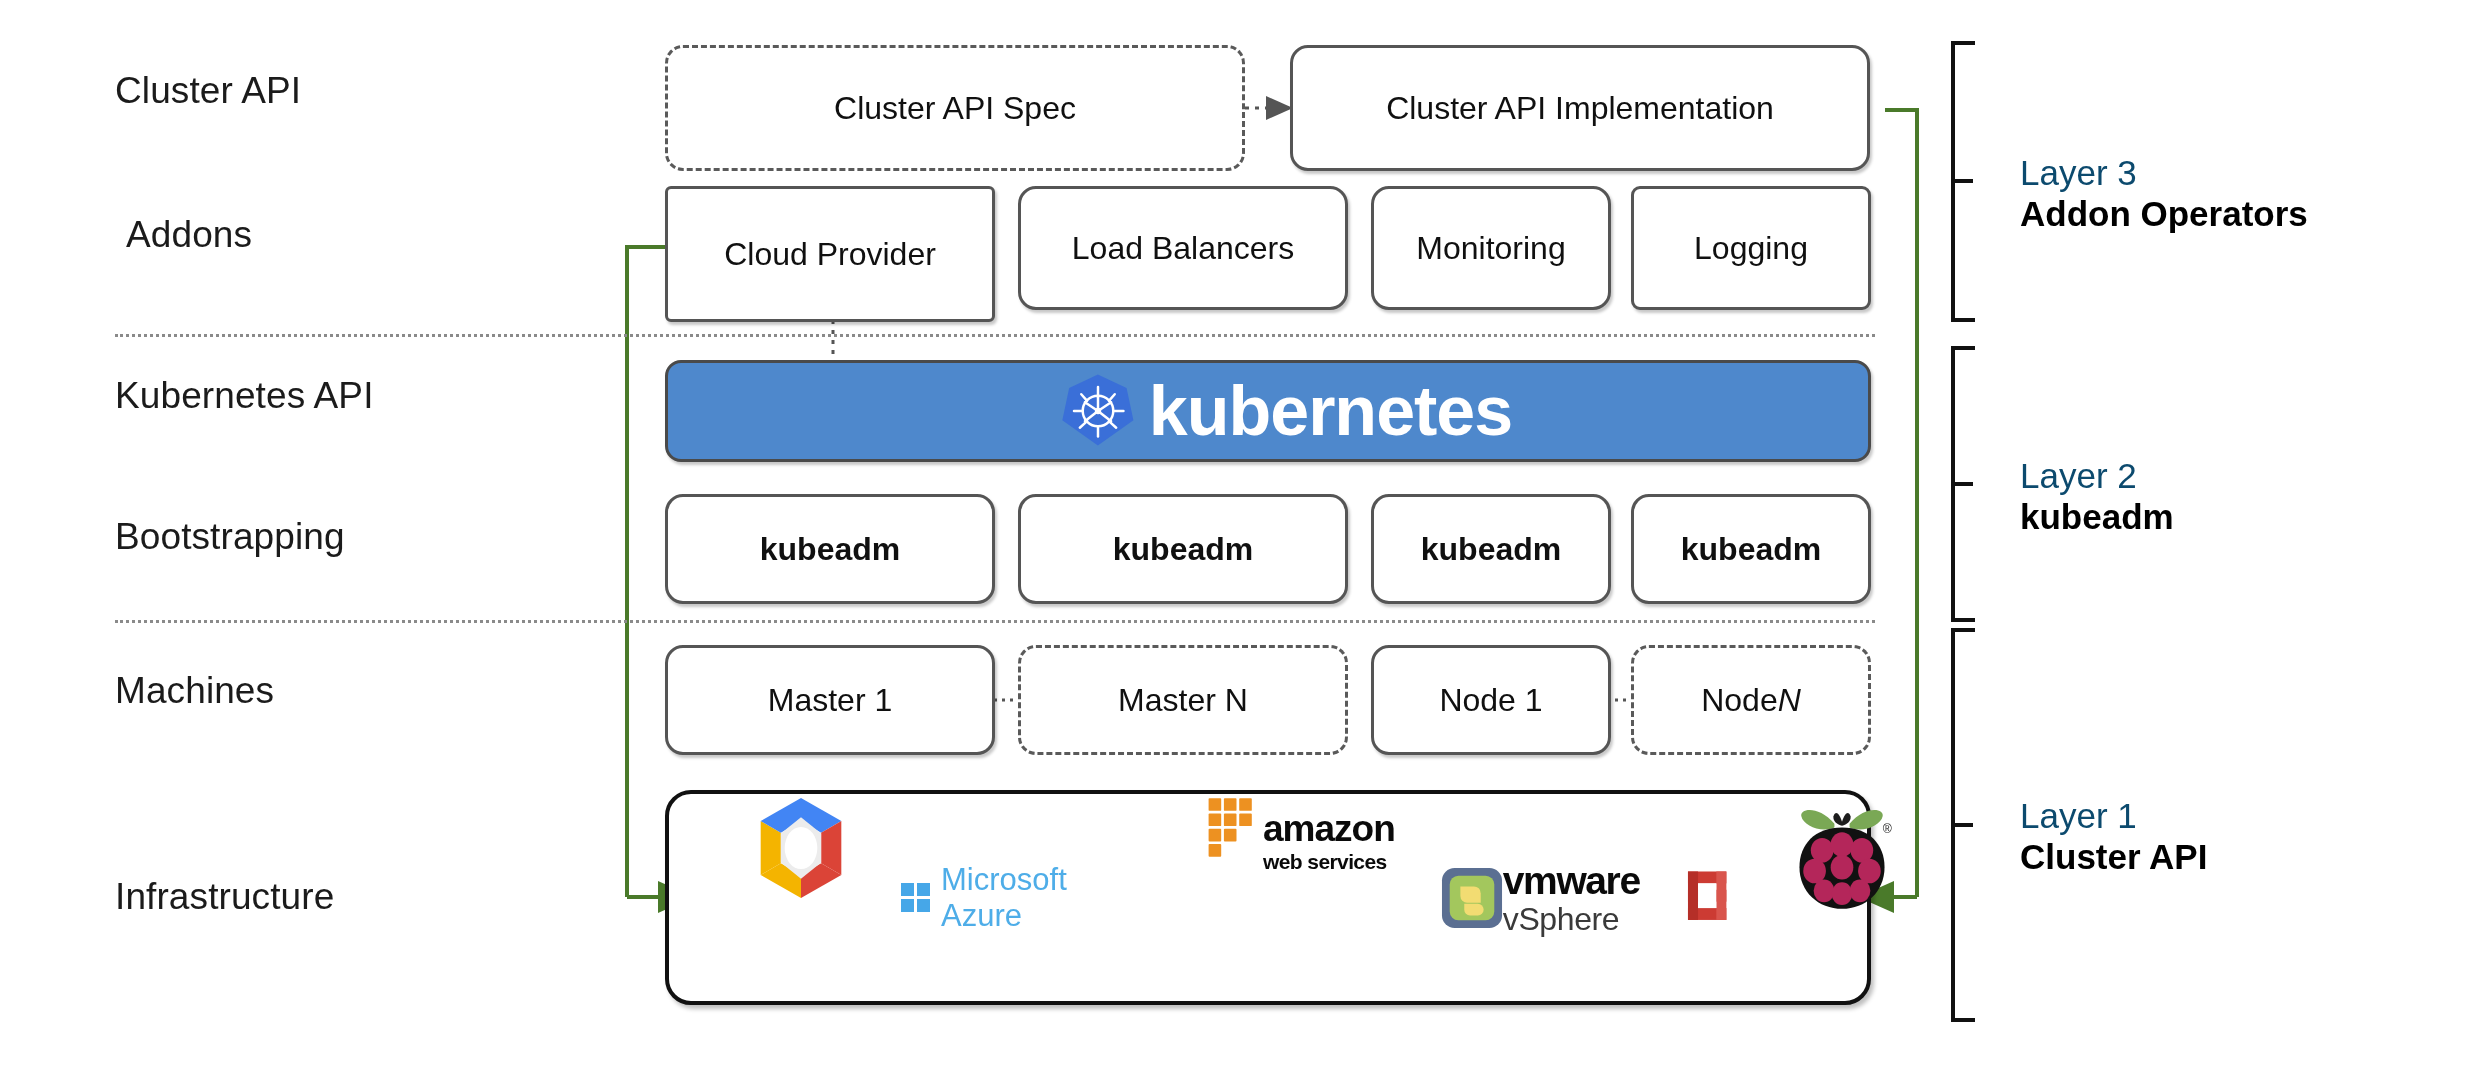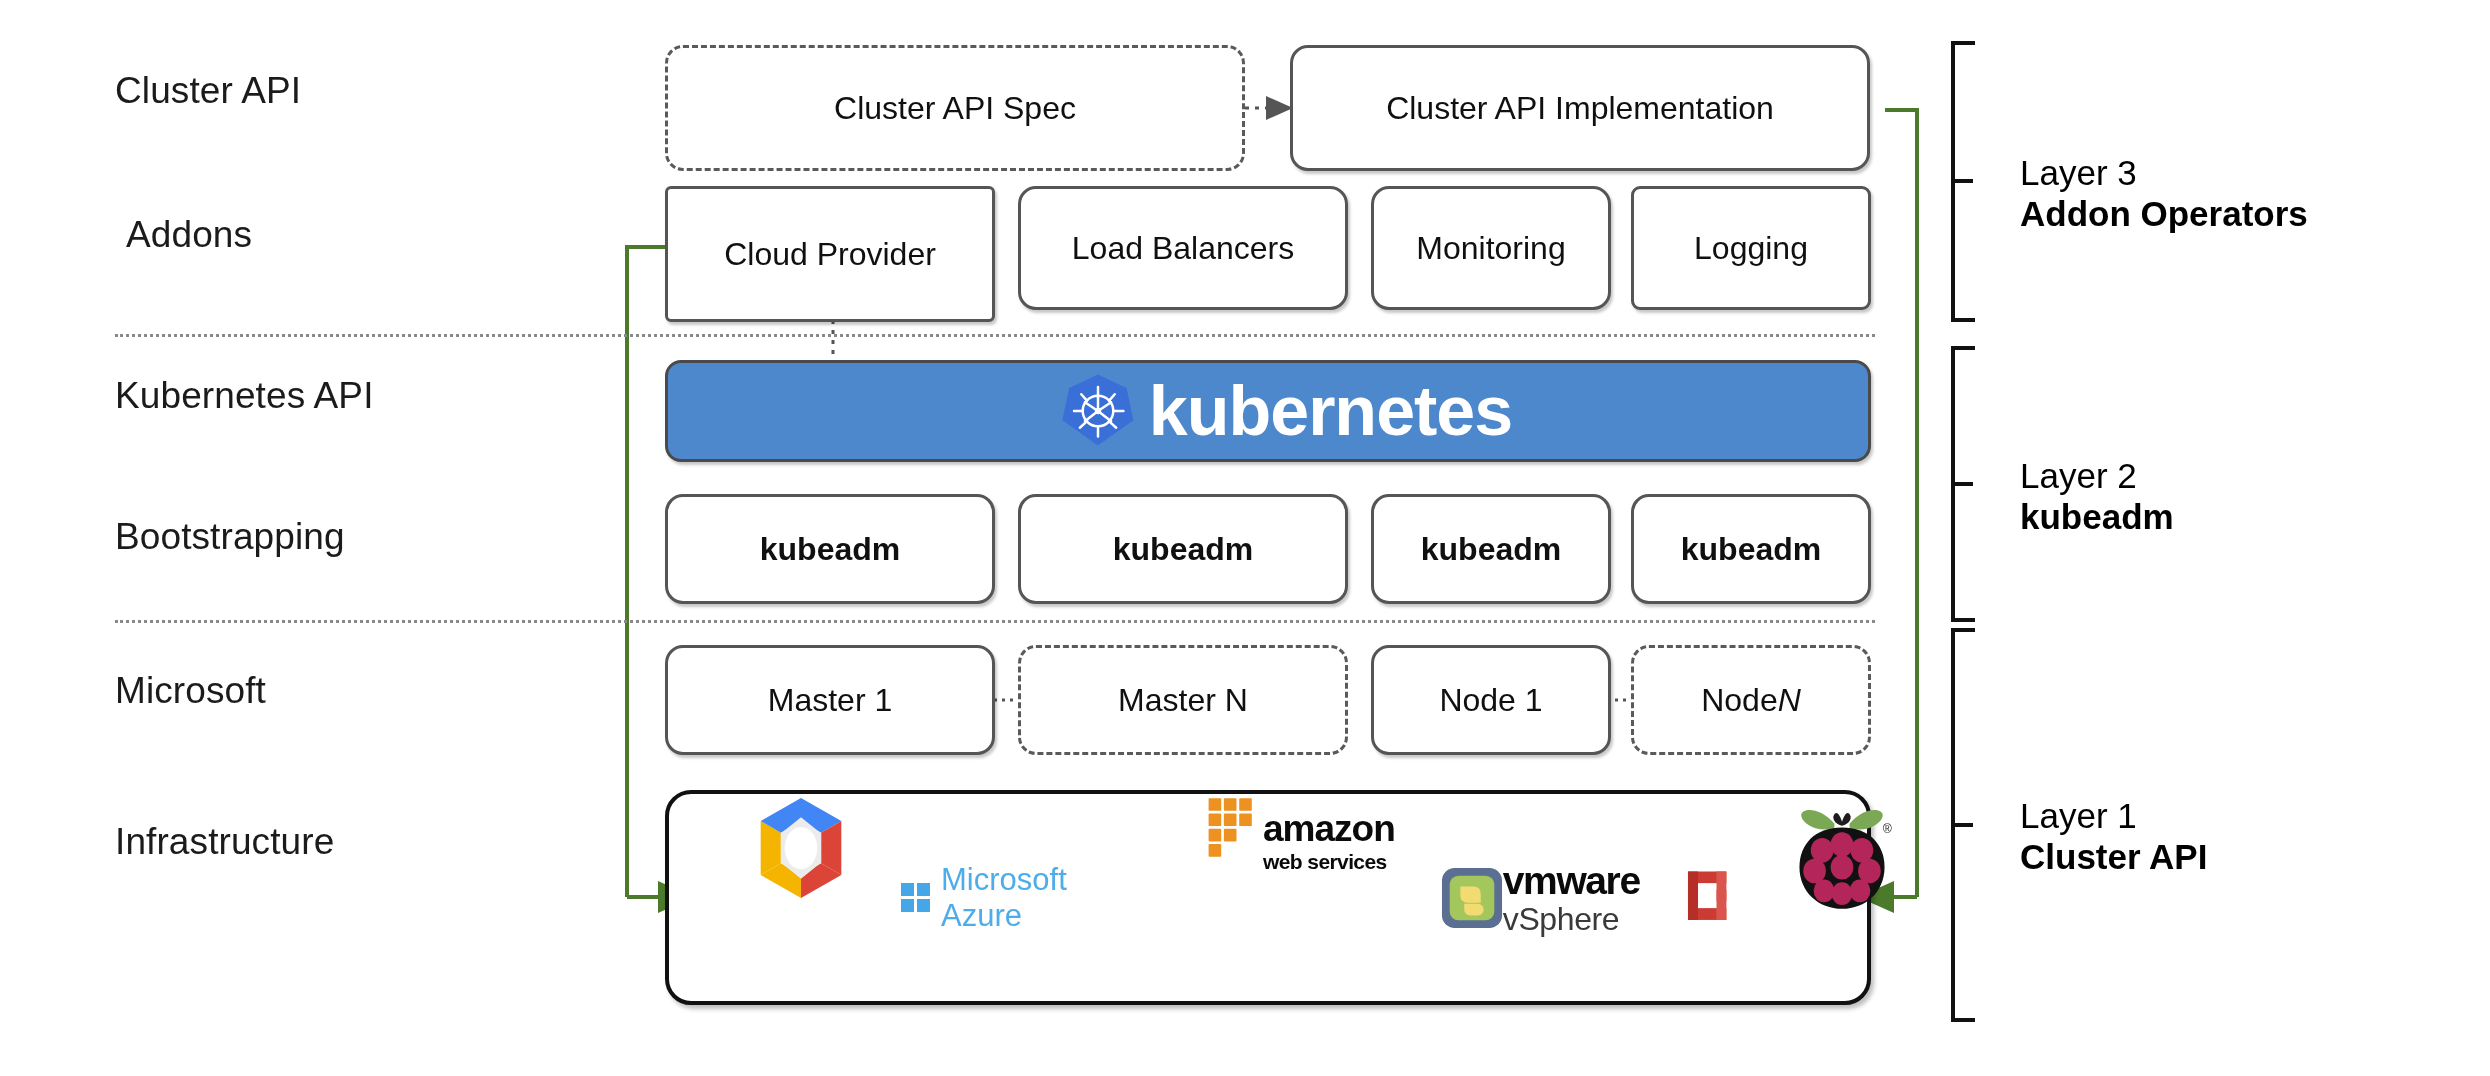--- a/index.html
+++ b/index.html
@@ -75,21 +75,21 @@
   .logo{display:flex;align-items:center;justify-content:center;}
 
   
   .hsep{
     position:absolute;height:0;
     border-top:3px dotted #8a8a8a;
   }
 
   
   .layer-cap{position:absolute;white-space:nowrap;}
-  .layer-cap .l1{font-size:35px;font-weight:400;color:#000000;display:block;line-height:1.18;}
+  .layer-cap .l1{font-size:35px;font-weight:400;color:#0c4a6e;display:block;line-height:1.18;}
   .layer-cap .l2{font-size:35px;font-weight:bold;color:#000;display:block;line-height:1.18;}
 
   
   #overlay{position:absolute;left:0;top:0;width:2490px;height:1076px;pointer-events:none;}
 
   .ms-tile{width:13px;height:13px;background:#46a7e8;}
 </style>
 </head>
 <body>
 
@@ -147,22 +147,22 @@
     </g>
   </svg>
 
   <div class="hsep" style="left:115px;top:334px;width:1760px;"></div>
   <div class="hsep" style="left:115px;top:620px;width:1760px;"></div>
 
   <div class="row-label" style="left:115px;top:70px;">Cluster API</div>
   <div class="row-label" style="left:126px;top:214px;">Addons</div>
   <div class="row-label" style="left:115px;top:375px;">Kubernetes API</div>
   <div class="row-label" style="left:115px;top:516px;">Bootstrapping</div>
-  <div class="row-label" style="left:115px;top:670px;">Microsoft</div>
-  <div class="row-label" style="left:115px;top:821px;">Infrastructure</div>
+  <div class="row-label" style="left:115px;top:670px;">Machines</div>
+  <div class="row-label" style="left:115px;top:876px;">Infrastructure</div>
 
   <div class="node dashed" style="left:665px;top:45px;width:580px;height:126px;">Cluster API Spec</div>
 
   <div class="node" style="left:1290px;top:45px;width:580px;height:126px;">Cluster API Implementation</div>
 
   <div class="node" style="left:665px;top:186px;width:330px;height:136px;border-radius:6px;">Cloud Provider</div>
   <div class="node" style="left:1371px;top:186px;width:240px;height:124px;">Monitoring</div>
   <div class="node" style="left:1018px;top:186px;width:330px;height:124px;">Load Balancers</div>
   <div class="node" style="left:1631px;top:186px;width:240px;height:124px;border-radius:9px;">Logging</div>
 

